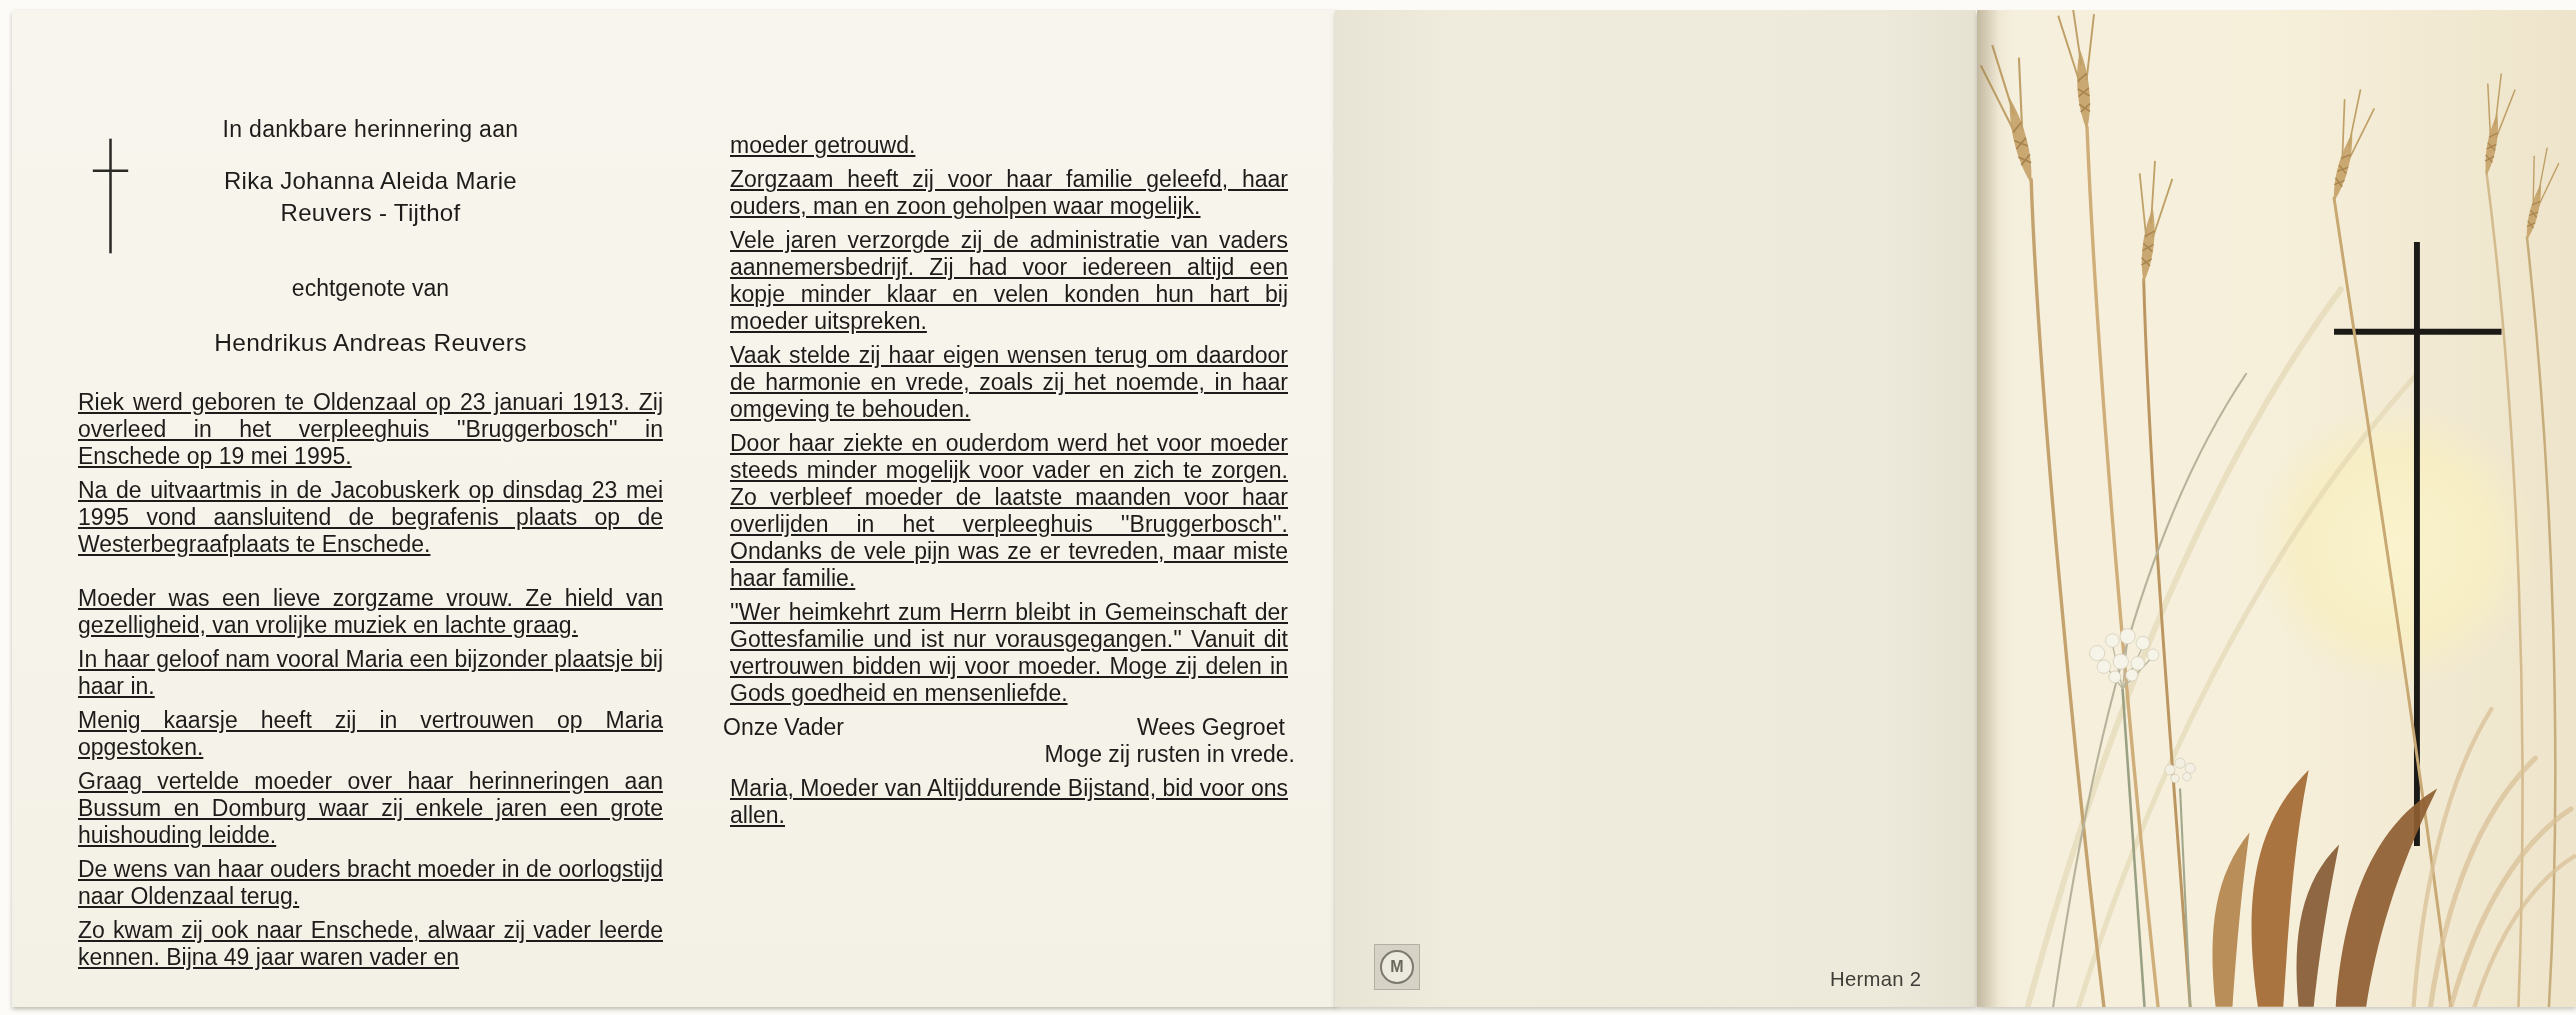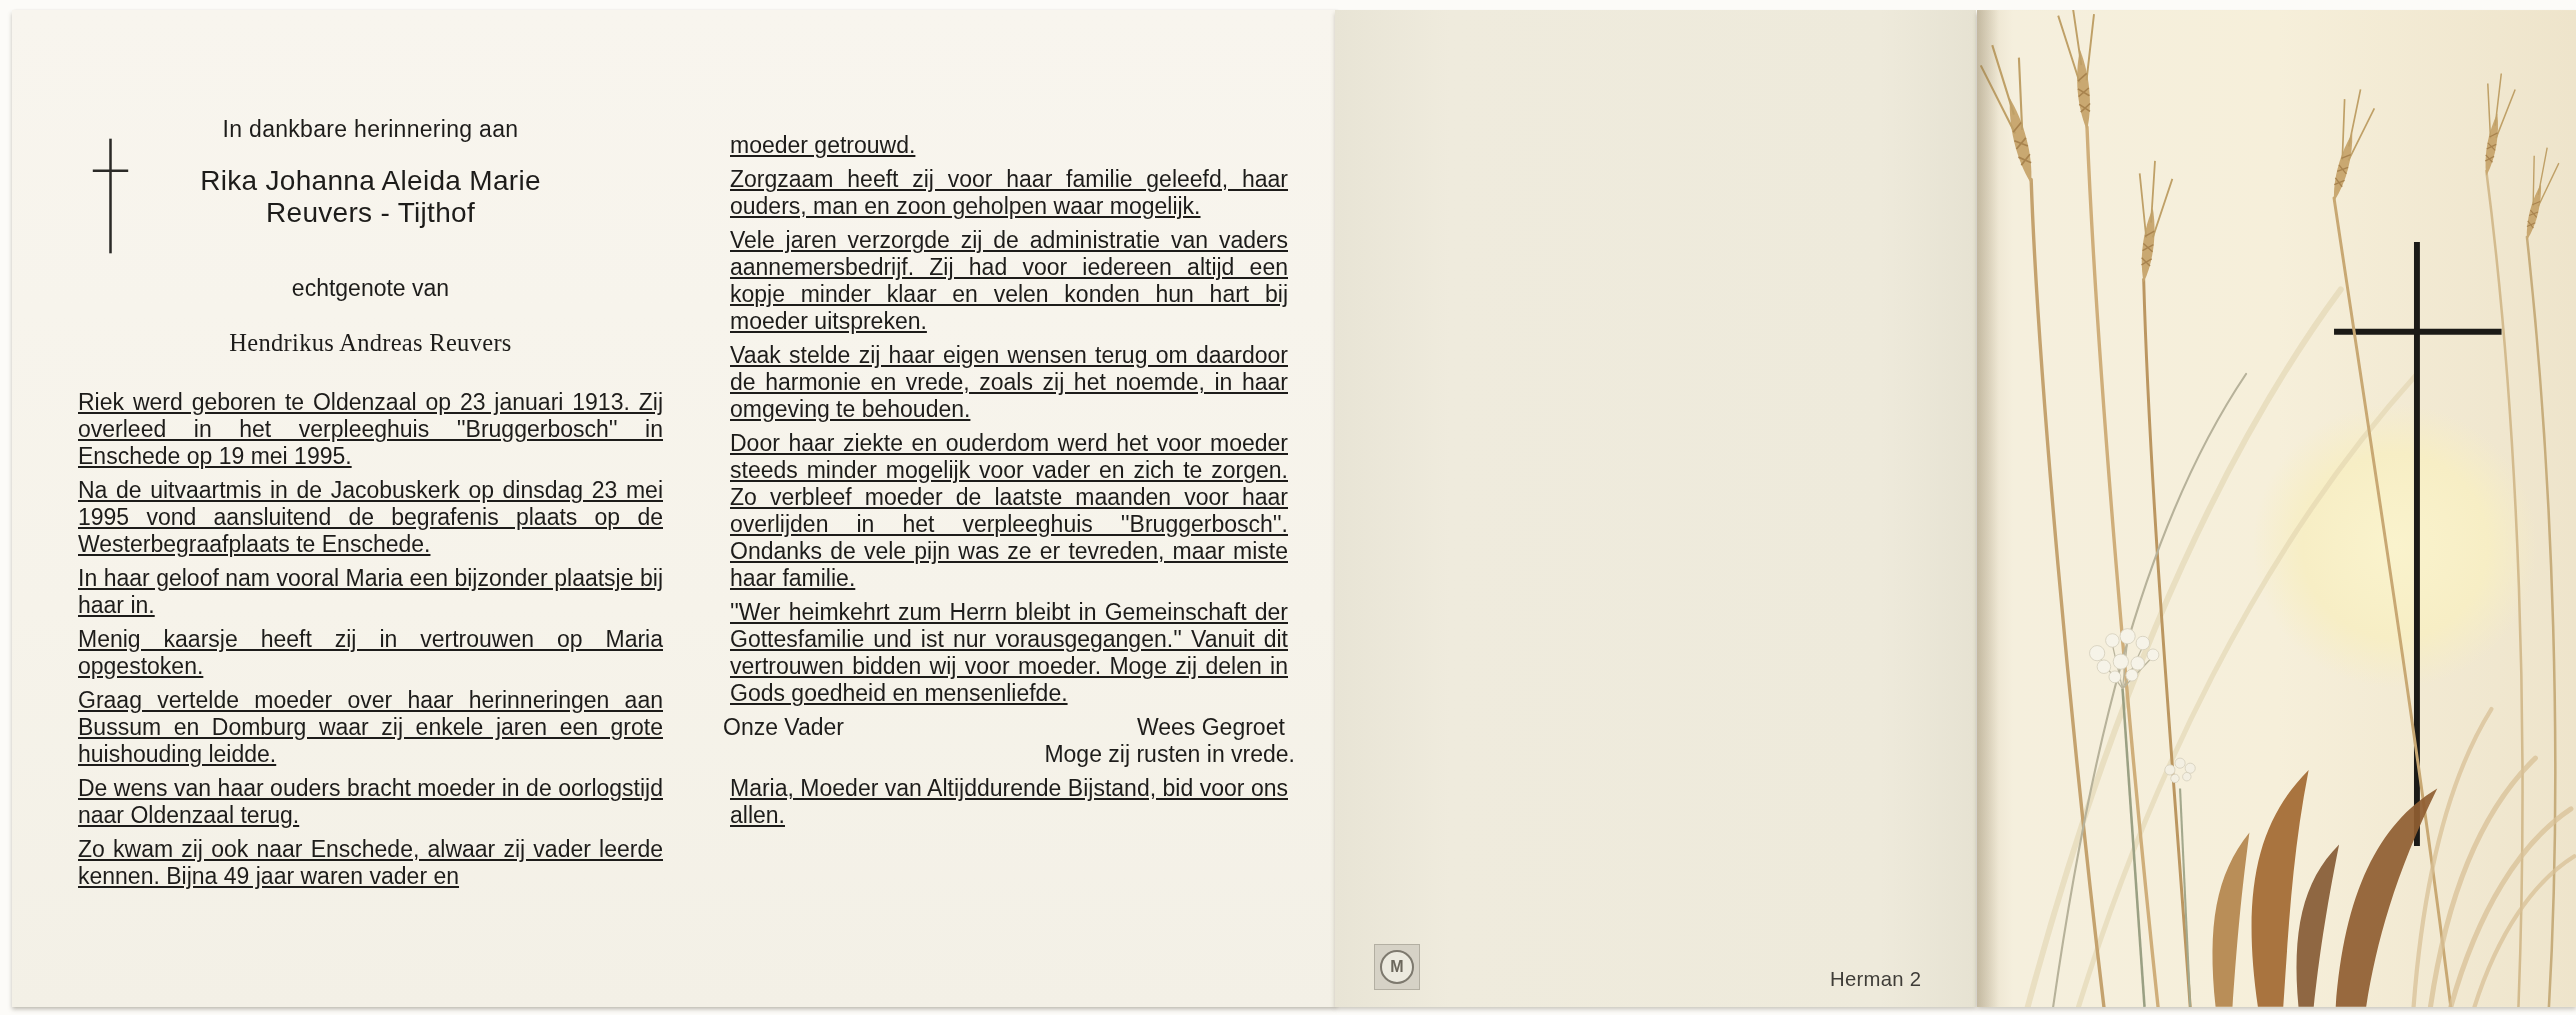--- a/index.html
+++ b/index.html
@@ -20,23 +20,23 @@
     background:linear-gradient(180deg,#f8f5ee 0%,#f6f3ea 60%,#f3f0e6 100%);
     box-shadow:0 2.5px 4.2px rgba(90,80,60,.35), 1.7px 0 2.5px rgba(0,0,0,.07);
   }
   .cross-small { position:absolute; left:78px; top:127px; }
 
   .col { position:absolute; top:96px; }
   .col1 { left:59px;  width:599px; }
   .col2 { left:711px; width:572px; top:115px; }
 
   .intro   { text-align:center; font-size:23px; line-height:27px; margin-top:10.2px; letter-spacing:0.3px; }
-  .name    { text-align:center; font-size:28px; line-height:32px; margin-top:22px; letter-spacing:0.3px; }
+  .name    { text-align:center; font-size:24px; line-height:32px; margin-top:22px; letter-spacing:0.3px; }
   .relation{ text-align:center; font-size:23px; line-height:27px; margin-top:46px; }
-  .spouse  { text-align:center; font-size:24.5px; line-height:29px; margin-top:25.4px; letter-spacing:0.3px;font-family:Liberation Serif, serif; }
+  .spouse  { text-align:center; font-size:24.5px; line-height:29px; margin-top:25.4px; letter-spacing:0.3px; }
 
   .bodytext { font-size:23px; line-height:27px; }
   .col1 .bodytext { margin-top:32px; }
   .bodytext p { text-align:justify; margin:7px;text-decoration:underline; }
   .bodytext p.gap { margin-top:27px; }
 
   .prayer-row { display:flex; justify-content:space-between; padding-right:10.2px; font-size:23px; line-height:27px; }
   .prayer-center { text-align:right; font-size:23px; line-height:27px; }
 
   
@@ -87,20 +87,21 @@
       <div class="name">
         <div>Rika Johanna Aleida Marie</div>
         <div>Reuvers - Tijthof</div>
       </div>
       <div class="relation">echtgenote van</div>
       <div class="spouse">Hendrikus Andreas Reuvers</div>
 
       <div class="bodytext">
         <p>Riek werd geboren te Oldenzaal op 23 januari 1913. Zij overleed in het verpleeghuis ''Bruggerbosch'' in Enschede op 19 mei 1995.</p>
         <p>Na de uitvaartmis in de Jacobuskerk op dinsdag 23 mei 1995 vond aansluitend de begrafenis plaats op de Westerbegraafplaats te Enschede.</p>
+        <p class="gap">Moeder was een lieve zorgzame vrouw. Ze hield van gezelligheid, van vrolijke muziek en lachte graag.</p>
         <p>In haar geloof nam vooral Maria een bijzonder plaatsje bij haar in.</p>
         <p>Menig kaarsje heeft zij in vertrouwen op Maria opgestoken.</p>
         <p>Graag vertelde moeder over haar herinneringen aan Bussum en Domburg waar zij enkele jaren een grote huishouding leidde.</p>
         <p>De wens van haar ouders bracht moeder in de oorlogstijd naar Oldenzaal terug.</p>
         <p>Zo kwam zij ook naar Enschede, alwaar zij vader leerde kennen. Bijna 49 jaar waren vader en</p>
       </div>
     </div>
 
     <div class="col col2 bodytext">
       <p>moeder getrouwd.</p>

